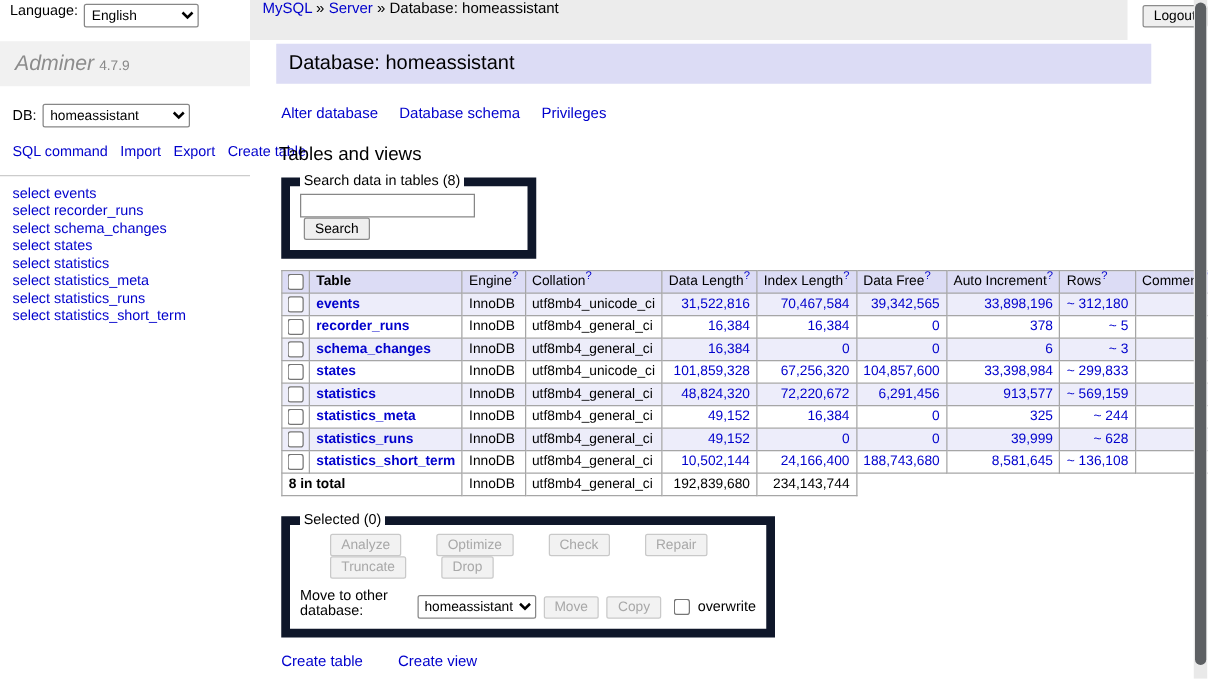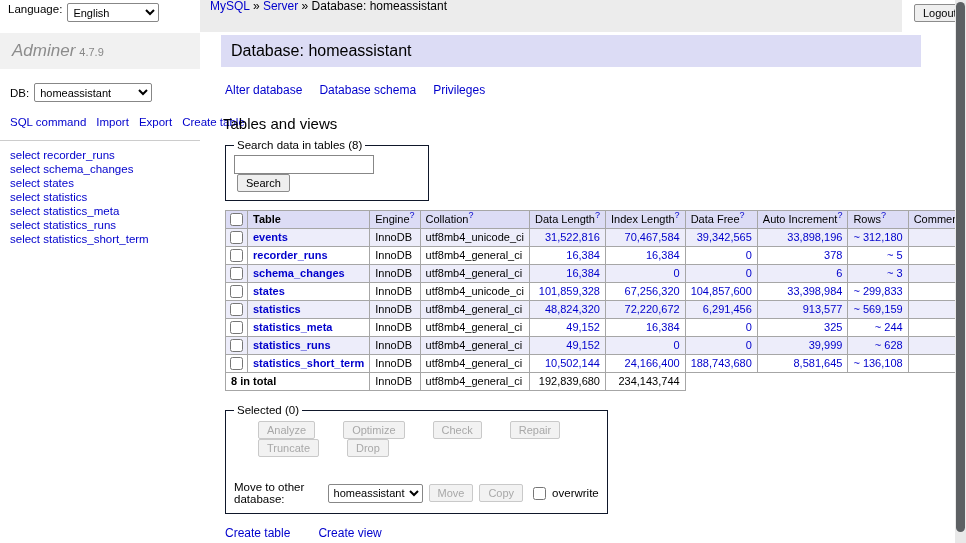--- a/index.html
+++ b/index.html
@@ -38,21 +38,21 @@
   #table-links a { display: block; margin-bottom: 1px; white-space: nowrap; }
 
   
   #main { width: 700px; margin-left: 10px; padding-top: 10px; }
   #page-title { margin: 0; font-size: 16px; font-weight: normal; background: var(--banner-bg, #dcdcf5); padding: 7px 10px; }
   #nav-links { margin: 16px 0 0 4px; }
   .inline-link { margin-right: 17px; }
   h3 { font-size: 15px; font-weight: normal; margin: 18px 0 0 2px; }
   #routines-heading { margin-top: 14px; }
 
-  fieldset { border: 1px solid #0f172a; }
+  fieldset { border: 7px solid #0f172a; }
   legend { font-size: 11.5px; padding: 0 3px; }
   #search-fieldset { margin: 7px 0 0 4px; width: 204px; padding: 4px 8px 8px; }
   #search-input { width: 140px; height: 19px; font-size: 11.5px; border: 1px solid #878787; padding: 1px 3px; font-family: inherit; vertical-align: middle; }
   #search-fieldset .btn { margin-left: 3px; vertical-align: middle; }
 
   
   #tables-table { border-collapse: collapse; margin: 9px 0 0 4px; font-size: 11px; }
   #tables-table th, #tables-table td { border: 1px solid #a6a6a6; padding: 2px 5px; white-space: nowrap; line-height: 13px; }
   #tables-table thead th, #tables-table thead td { background: var(--table-header-bg, #dcdcf5); }
   #tables-table thead th { font-weight: bold; text-align: left; }
@@ -63,21 +63,21 @@
   .cb-cell input { margin: 1px; vertical-align: middle; }
   td.num { text-align: right; }
   td.num a { color: var(--link-blue, #0000cc); }
   .num-plain { text-align: right; }
   .total-label { font-weight: bold; }
   sup { font-size: 9px; line-height: 0; }
 
   
   #selected-fieldset { margin: 13px 0 0 4px; width: 357px; padding: 5px 8px 8px; }
   #selected-buttons .btn { margin-right: 4px; margin-left: 24px; }
-  #move-row { margin-top: 24px; display: flex; align-items: center; gap: 6px; font-size: 11.5px; }
+  #move-row { margin-top: 8px; display: flex; align-items: flex-end; gap: 6px; font-size: 11.5px; }
   #move-db-select { width: 132px; }
   #overwrite-label { display: flex; align-items: center; gap: 3px; cursor: pointer; }
 
   #bottom-links { margin: 12px 0 16px 4px; }
   #bottom-links a { margin-right: 28px; }
 
   
   #scrollbar { position: absolute; top: 0; right: 0; width: 11px; height: 543px; background: #e9e9e9; z-index: 5; }
   #scrollbar-thumb { position: absolute; top: 2px; left: 1px; width: 9px; height: 530px; background: var(--scrollbar-thumb, #5d6063); border-radius: 5px; }
 </style>
@@ -99,20 +99,21 @@
     <div id="logo-block">
       <span id="logo">Adminer</span><span id="version">4.7.9</span>
     </div>
     <div id="db-row">
       <span>DB:</span>
       <select id="db-select"><option>homeassistant</option></select>
     </div>
     <p id="sidebar-actions"><a class="inline-link">SQL command</a><a class="inline-link">Import</a><a class="inline-link">Export</a><a class="inline-link">Create table</a></p>
     <hr id="sidebar-divider">
     <div id="table-links">
+        <a class="block-link">select events</a>
         <a class="block-link">select recorder_runs</a>
         <a class="block-link">select schema_changes</a>
         <a class="block-link">select states</a>
         <a class="block-link">select statistics</a>
         <a class="block-link">select statistics_meta</a>
         <a class="block-link">select statistics_runs</a>
         <a class="block-link">select statistics_short_term</a>
       </div>
   </div>
 

